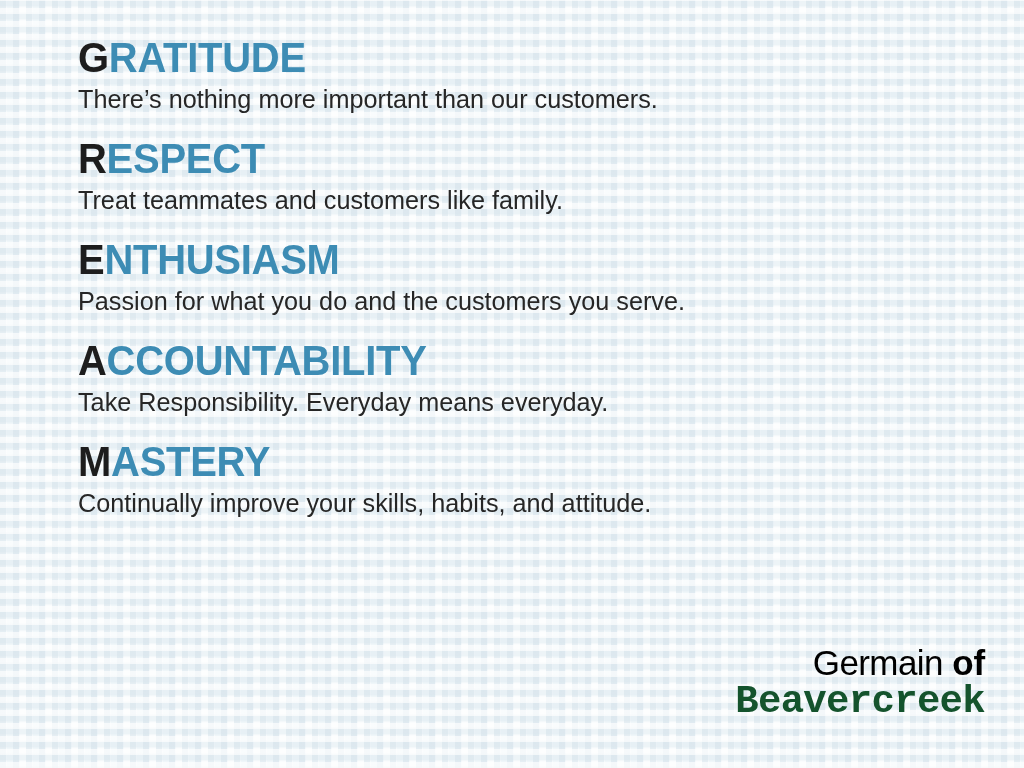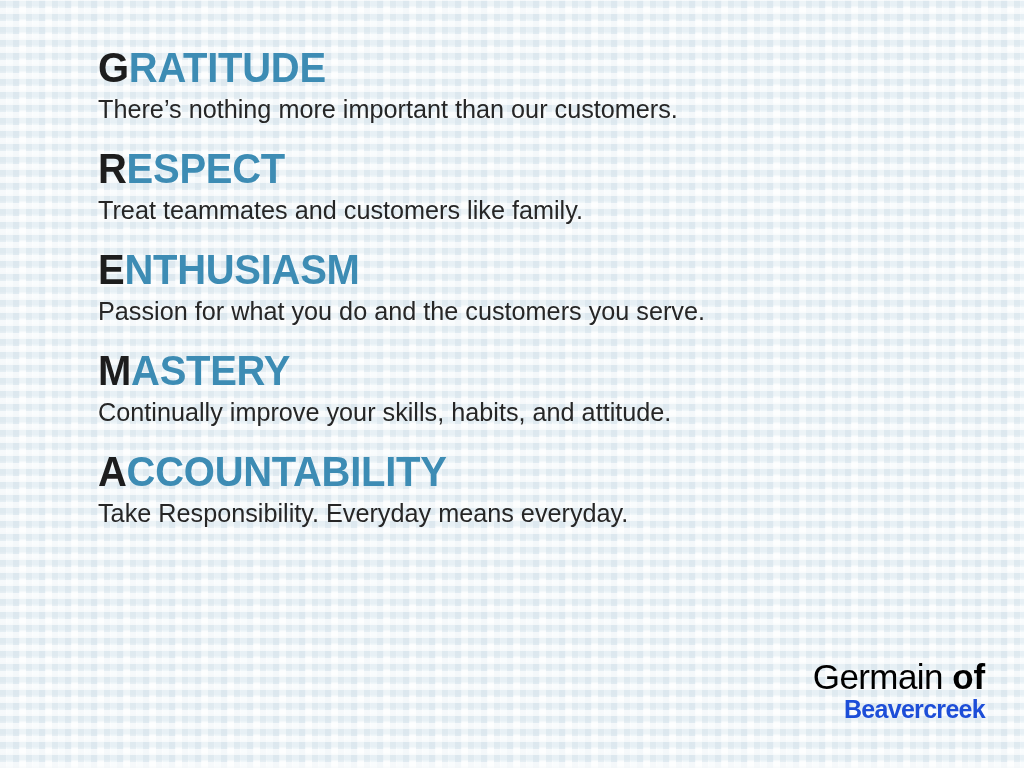--- a/index.html
+++ b/index.html
@@ -43,24 +43,23 @@
     background-image:
       repeating-linear-gradient(0deg,
         rgba(255,255,255,0.65) 0px, rgba(255,255,255,0.65) 6px,
         rgba(255,255,255,0) 6px, rgba(255,255,255,0) 13px);
     pointer-events: none;
   }
 
   #content {
     position: relative;
     z-index: 2;
-    padding: 46px 40px 0 78px;
+    padding: 36px 40px 0 78px;
     height: 100%;
     box-sizing: border-box;
-    margin-left: 20px;
   }
 
   .value-row {
     margin-bottom: 22px;
   }
 
   .value-heading {
     font-family: "Liberation Sans Narrow", "Liberation Sans", sans-serif;
     font-weight: bold;
     font-size: 43px;
@@ -107,24 +106,24 @@
   }
   .logo-germain {
     font-weight: normal;
     letter-spacing: -0.6px;
   }
   .logo-of {
     font-weight: bold;
     letter-spacing: -0.2px;
   }
   .logo-line2 {
-    font-family: Liberation Sans, sans-serif;
+    font-family: Liberation Mono, monospace;
     font-weight: bold;
-    font-size: 25px;
-    color: #1d4ed8;
+    font-size: 39px;
+    color: #14532d;
     letter-spacing: -0.7px;
     white-space: nowrap;
   }
 </style>
 </head>
 <body>
 
 <div id="poster">
 
   <div id="bg-texture"></div>
@@ -141,27 +140,27 @@
       <div class="value-heading"><span class="heading-initial">R</span><span class="heading-rest">ESPECT</span></div>
       <div class="value-sub">Treat teammates and customers like family.</div>
     </div>
 
     <div class="value-row">
       <div class="value-heading"><span class="heading-initial">E</span><span class="heading-rest">NTHUSIASM</span></div>
       <div class="value-sub">Passion for what you do and the customers you serve.</div>
     </div>
 
     <div class="value-row">
-      <div class="value-heading"><span class="heading-initial">M</span><span class="heading-rest">ASTERY</span></div>
-      <div class="value-sub">Continually improve your skills, habits, and attitude.</div>
+      <div class="value-heading"><span class="heading-initial">A</span><span class="heading-rest">CCOUNTABILITY</span></div>
+      <div class="value-sub">Take Responsibility. Everyday means everyday.</div>
     </div>
 
     <div class="value-row">
-      <div class="value-heading"><span class="heading-initial">A</span><span class="heading-rest">CCOUNTABILITY</span></div>
-      <div class="value-sub">Take Responsibility. Everyday means everyday.</div>
+      <div class="value-heading"><span class="heading-initial">M</span><span class="heading-rest">ASTERY</span></div>
+      <div class="value-sub">Continually improve your skills, habits, and attitude.</div>
     </div>
 
 
 
   </div>
 
   <div id="logo">
     <div class="logo-line1"><span class="logo-germain">Germain</span><span class="logo-of"> of</span></div>
     <div class="logo-line2">Beavercreek</div>
   </div>

